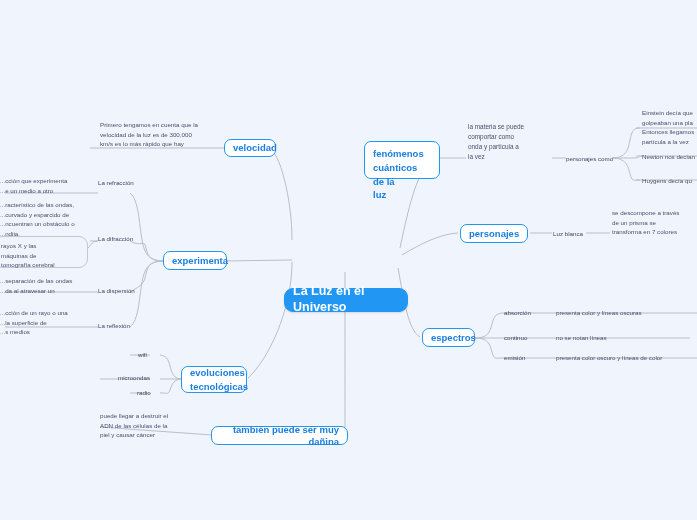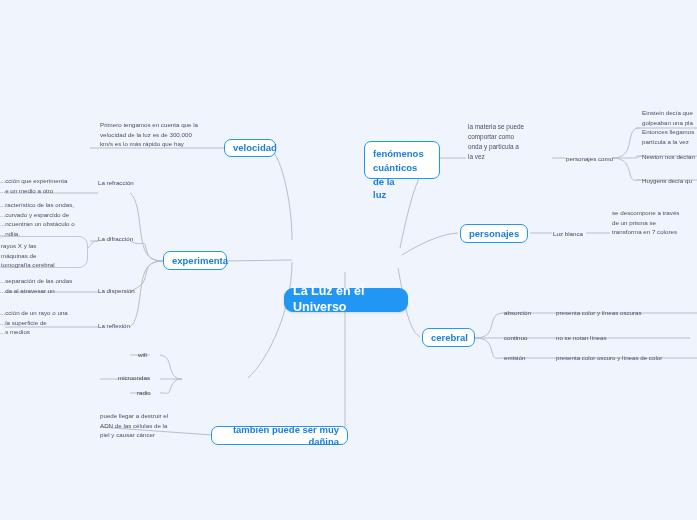--- a/index.html
+++ b/index.html
@@ -152,20 +152,22 @@
 
   <div class="plain strong" style="left:98px;top:286px;">La dispersión</div>
   <div class="plain" style="left:0px;top:276px;width:95px;">...separación de las ondas
 ...da al atravesar un</div>
 
   <div class="plain strong" style="left:98px;top:321px;">La reflexión</div>
   <div class="plain" style="left:0px;top:308px;width:95px;">...cción de un rayo o una
 ...la superficie de
 ...s medios</div>
 
+  <div class="node lvl1 multi" style="left:181px;top:366px;width:66px;height:27px;">evoluciones
+tecnológicas</div>
   <div class="plain strong" style="left:138px;top:350px;">wifi</div>
   <div class="plain strong" style="left:118px;top:373px;">microondas</div>
   <div class="plain strong" style="left:137px;top:388px;">radio</div>
 
   <div class="node lvl1" style="left:211px;top:426px;width:137px;height:19px;justify-content:center;text-align:right;">también puede ser muy dañina</div>
   <div class="plain" style="left:100px;top:411px;width:90px;">puede llegar a destruir el
 ADN de las células de la
 piel y causar cáncer</div>
 
   <div class="node lvl1 multi" style="left:364px;top:141px;width:76px;height:38px;align-items:flex-start;padding-top:5px;">fenómenos
@@ -182,21 +184,21 @@
 partícula a la vez</div>
   <div class="plain" style="left:642px;top:152px;width:60px;">Newton nos decían</div>
   <div class="plain" style="left:642px;top:176px;width:60px;">Huygens  decía qu</div>
 
   <div class="node lvl1" style="left:460px;top:224px;width:68px;height:19px;">personajes</div>
   <div class="plain strong" style="left:553px;top:229px;">Luz blanca</div>
   <div class="plain" style="left:612px;top:208px;width:82px;">se descompone a través
 de un prisma se
 transforma en 7 colores</div>
 
-  <div class="node lvl1" style="left:422px;top:328px;width:53px;height:19px;">cerebral</div>
+  <div class="node lvl1" style="left:422px;top:328px;width:53px;height:19px;">espectros</div>
   <div class="plain strong" style="left:504px;top:308px;">absorción</div>
   <div class="plain" style="left:556px;top:308px;">presenta color y líneas oscuras</div>
   <div class="plain strong" style="left:504px;top:333px;">continuo</div>
   <div class="plain" style="left:556px;top:333px;">no se notan líneas</div>
   <div class="plain strong" style="left:504px;top:353px;">emisión</div>
   <div class="plain" style="left:556px;top:353px;">presenta color oscuro y líneas de color</div>
 
 </div>
 
 </body></html>

